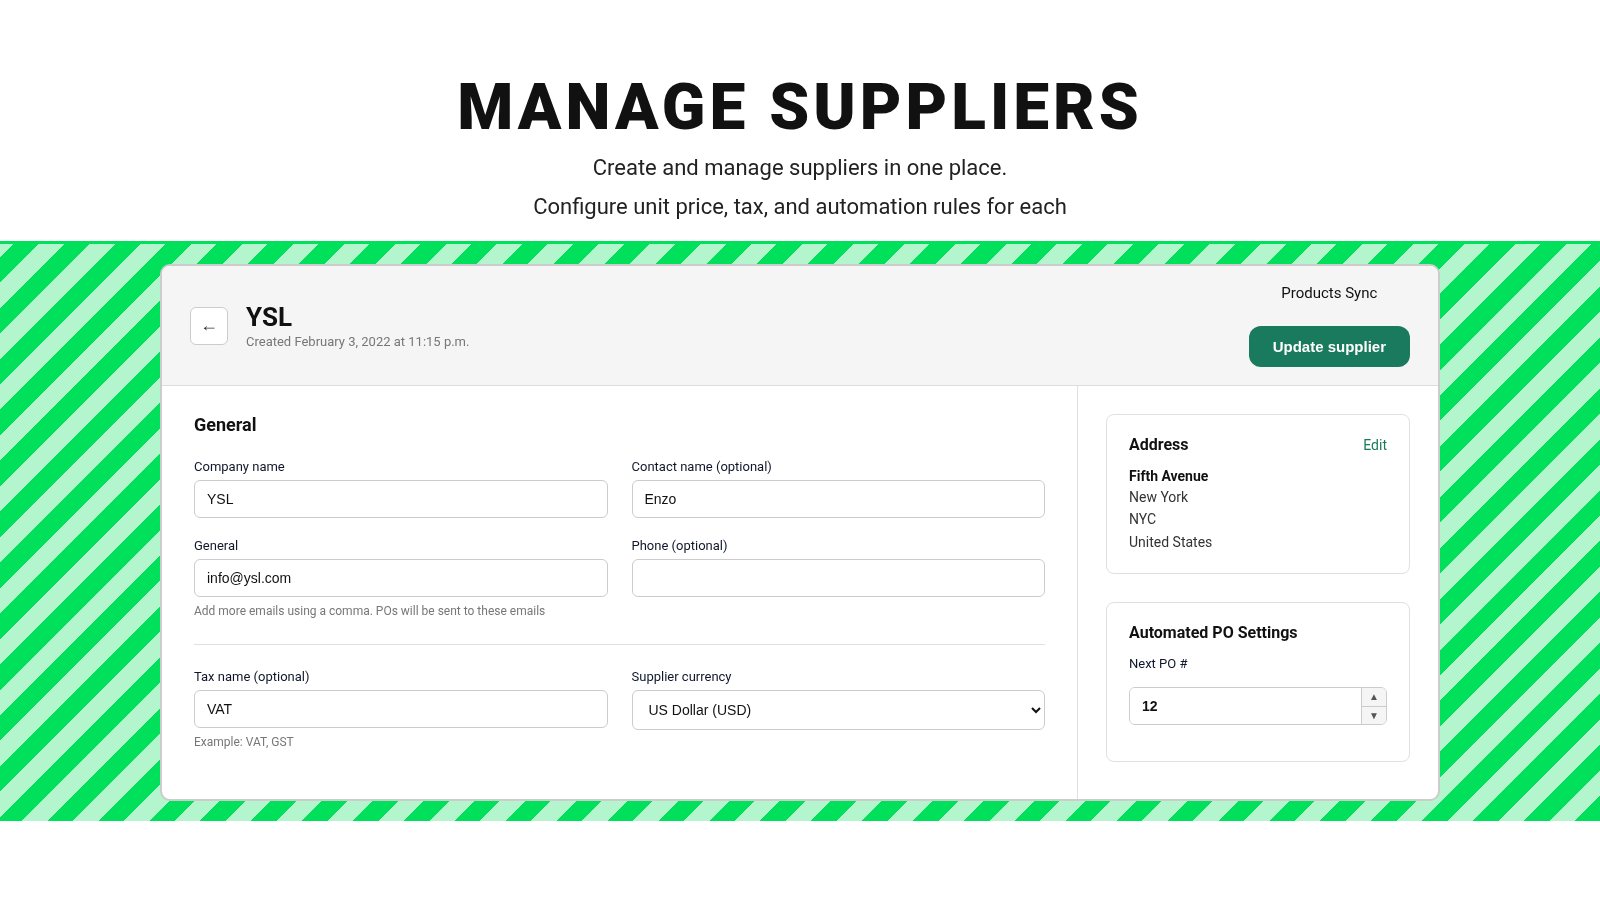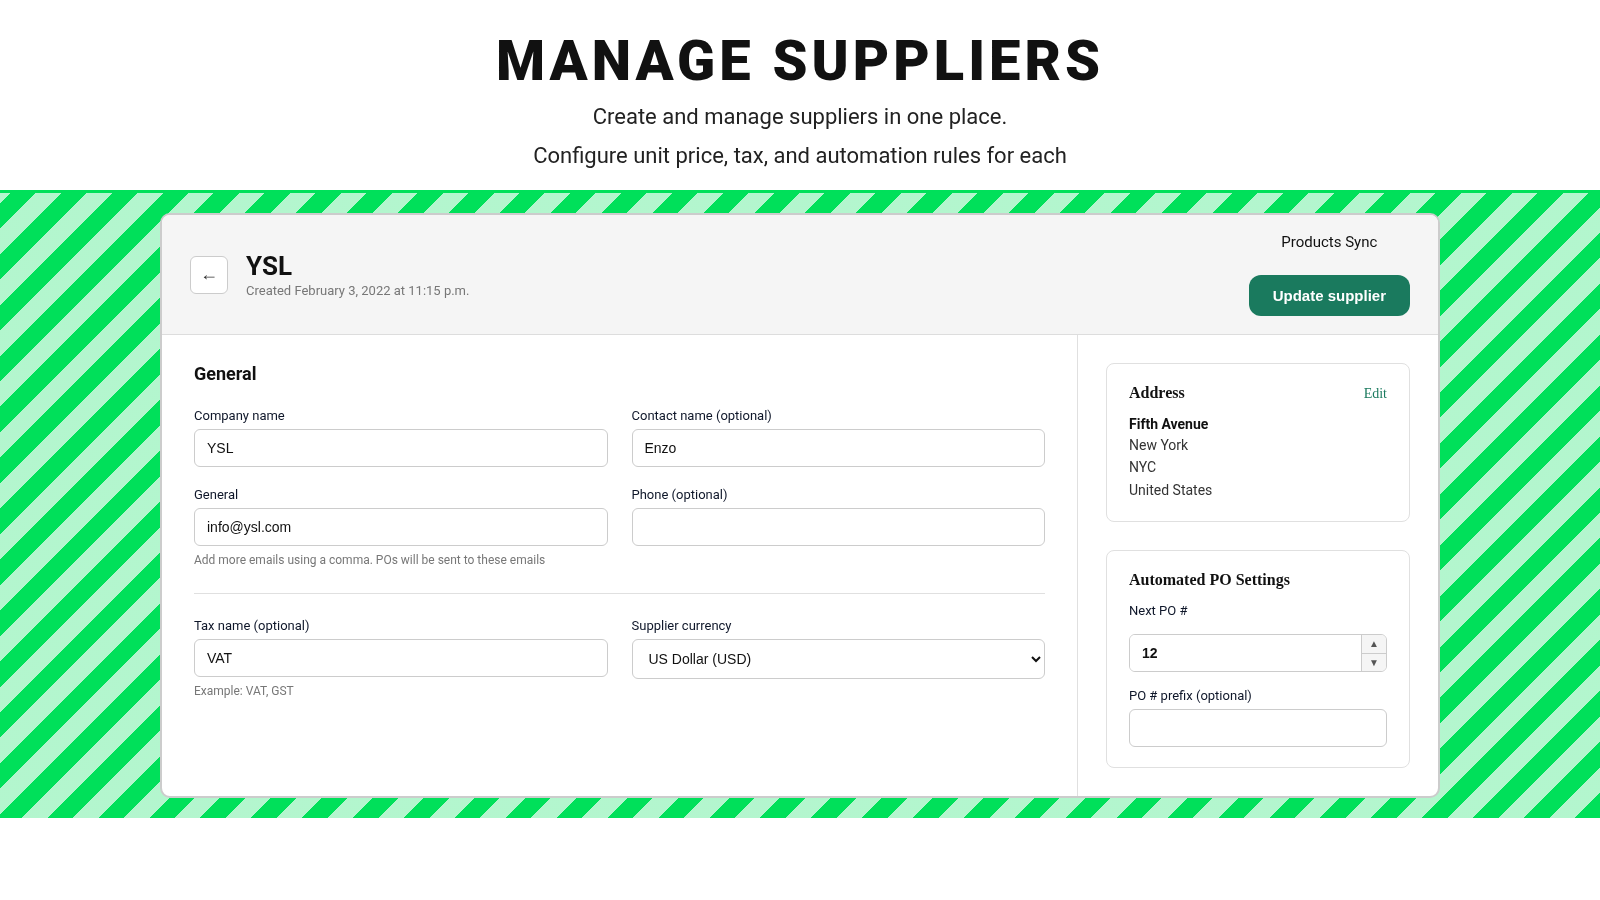--- a/index.html
+++ b/index.html
@@ -12,25 +12,26 @@
     }
 
     
     .page-header {
       text-align: center;
       padding: 28px 0 18px;
       border-bottom: 3px solid #00e05a;
       background: #fff;
     }
     .page-header h1 {
-      font-size: 56px;
+      font-size: 64px;
       font-weight: 900;
       letter-spacing: 4px;
       text-transform: uppercase;
       color: #111;
+      margin-top: 42px;
     }
     .page-header p {
       font-size: 22px;
       color: #222;
       margin-top: 6px;
       line-height: 1.5;
     }
 
     
     .striped-bg {
@@ -192,23 +193,22 @@
     }
     .right-section {
       background: #fff;
       border: 1.5px solid #e0e0e0;
       border-radius: 8px;
       padding: 20px 22px;
     }
     .right-section-header {
       display: flex;
       justify-content: space-between;
-      align-items: flex-end;
+      align-items: center;
       margin-bottom: 14px;
-      font-family: Liberation Serif, serif;
     }
     .right-section-title {
       font-size: 16px;
       font-weight: 700;
       color: #111;
     }
     .edit-link {
       font-size: 14px;
       color: #1a7a5e;
       cursor: pointer;
@@ -358,23 +358,19 @@
             <label class="form-label">Next PO #</label>
             <div class="number-input-wrap">
               <input type="number" style="border: none; padding: 10px 12px; font-size: 14px; outline: none; width: 100%;" value="12">
               <div class="spinner-btns">
                 <button class="spinner-btn">▲</button>
                 <button class="spinner-btn">▼</button>
               </div>
             </div>
           </div>
 
-          <div class="form-group">
-            <label class="form-label">PO # prefix (optional)</label>
-            <input class="form-input" type="text" style="">
-          </div>
         </div>
 
       </div>
     </div>
   </div>
 
 </div>
 
 </body></html>

